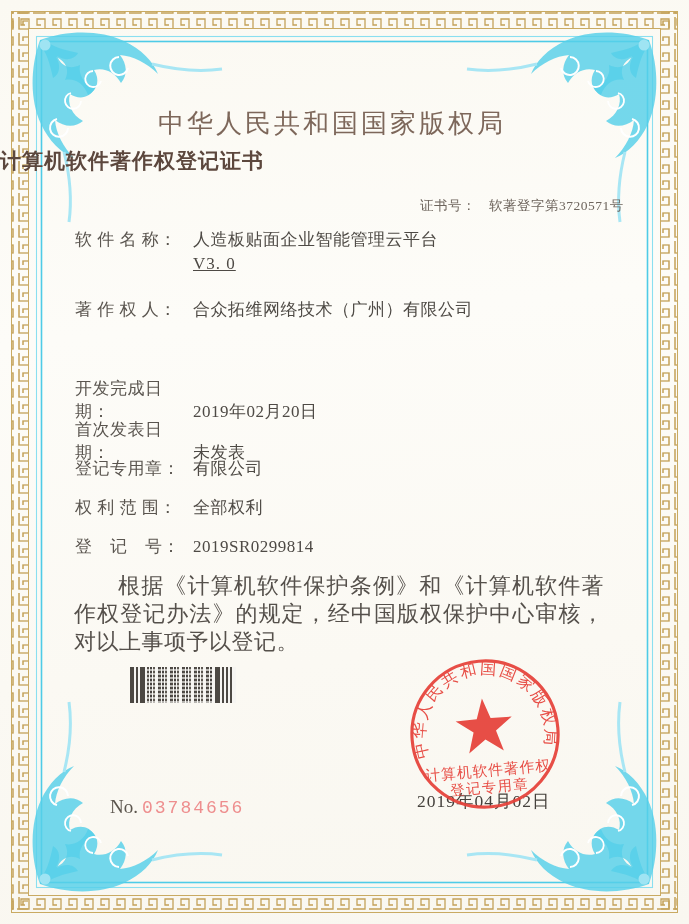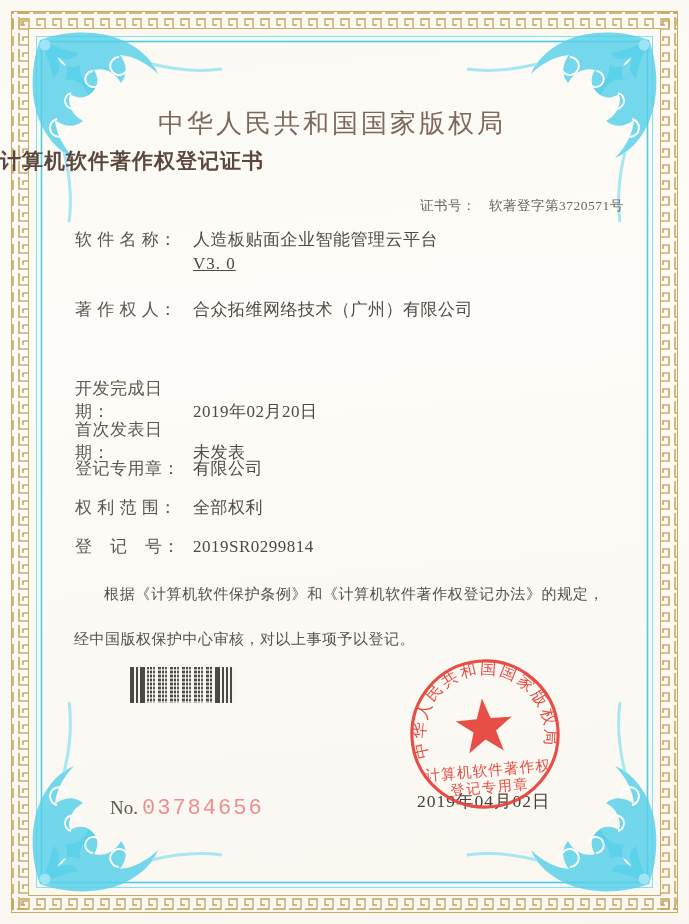--- a/index.html
+++ b/index.html
@@ -24,37 +24,37 @@
   }
   .cert-line .cv{margin-left:13px;}
 
   .row{position:absolute;left:75px;font-size:17px;color:#54504b;letter-spacing:.5px;}
   .row .lbl{display:inline-block;width:118px;color:#5a554f;}
   .row .val{color:#4e4a45;}
   .val2{position:absolute;left:193px;top:254px;font-size:17px;color:#4e4a45;letter-spacing:1px;text-decoration:underline;}
 
   .statement{
     position:absolute;left:74px;top:572px;width:530px;
-    font-size:15px;line-height:45px;color:#55504b;
+    font-size:22px;line-height:28px;color:#55504b;
     text-indent:2em;text-align:justify;letter-spacing:.5px;
   }
 
   .barcode{position:absolute;left:130px;top:667px;width:106px;height:36px;display:flex;opacity:.88;}
   .bc-left{width:17px;background:linear-gradient(90deg,#35302b 0 4px,#f6f5f2 4px 6px,#35302b 6px 8px,#f6f5f2 8px 10px,#35302b 10px 15px,#f6f5f2 15px 17px);}
   .bc-mid{flex:1;background:
     repeating-linear-gradient(0deg, rgba(250,249,246,.62) 0 2px, rgba(0,0,0,0) 2px 4px),
     repeating-linear-gradient(90deg,#3a352f 0 2px,#f6f5f2 2px 3px,#2f2b28 3px 5px,#f6f5f2 5px 6px,#47413a 6px 8px,#f6f5f2 8px 11px,#2f2b28 11px 12px);}
   .bc-right{width:23px;background:linear-gradient(90deg,#f6f5f2 0 2px,#35302b 2px 7px,#f6f5f2 7px 9px,#35302b 9px 11px,#f6f5f2 11px 13px,#35302b 13px 15px,#f6f5f2 15px 17px,#35302b 17px 19px,#f6f5f2 19px 23px);}
 
   .issue-date{position:absolute;left:417px;top:789px;font-size:17.5px;color:#45413c;letter-spacing:1px;z-index:2;}
   .seal{position:absolute;left:406px;top:655px;width:158px;height:158px;z-index:3;opacity:.93;transform:rotate(-5deg);}
 
   .serial{position:absolute;left:110px;top:796px;font-size:19px;}
   .serial .no{color:#5c564e;margin-right:4px;}
-  .serial .num{color:#ee8e8e;letter-spacing:2px;font-family:"Liberation Mono","DejaVu Sans Mono",monospace;font-size:22px;}
+  .serial .num{color:#ee8e8e;letter-spacing:2px;font-family:"Liberation Mono","DejaVu Sans Mono",monospace;font-size:18px;}
 </style>
 </head>
 <body>
 
 <div class="page">
 
   <svg class="border-svg" width="689" height="924" aria-hidden="true">
     <defs>
       <pattern id="gk" width="16" height="16" patternUnits="userSpaceOnUse">
         <path d="M1,13 H13 V3 H5 V9 H9" fill="none" stroke="#c3a158" stroke-width="1.3"></path>

